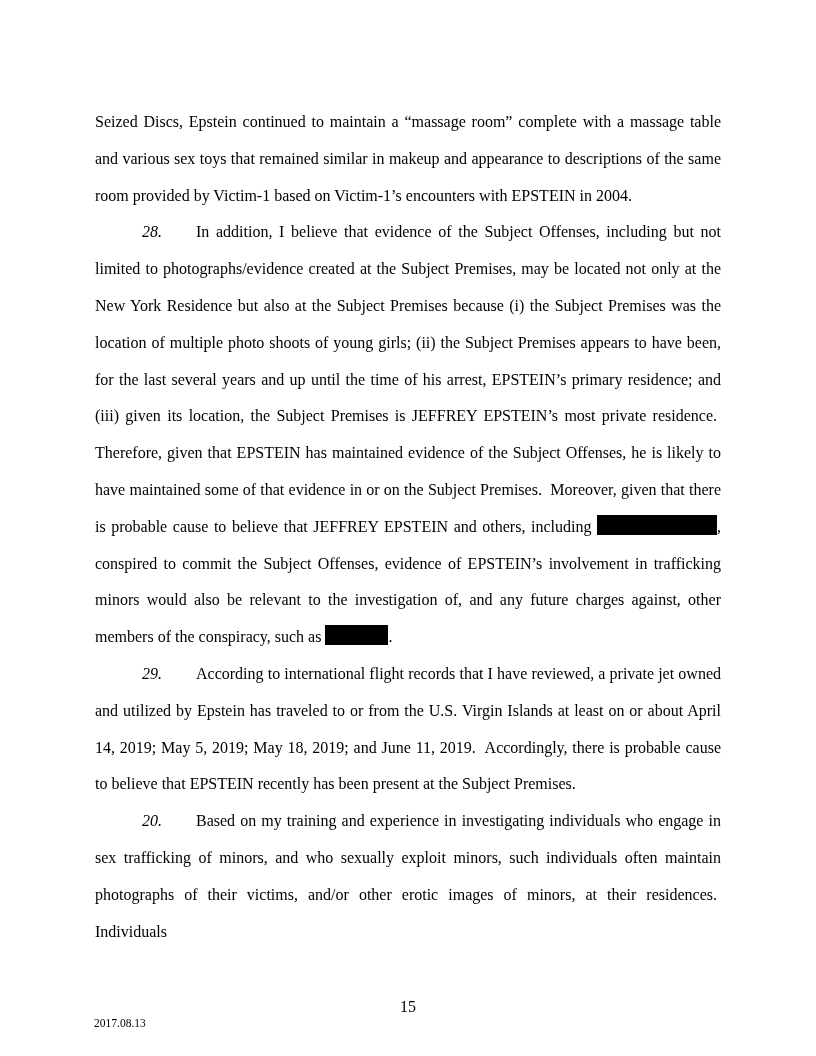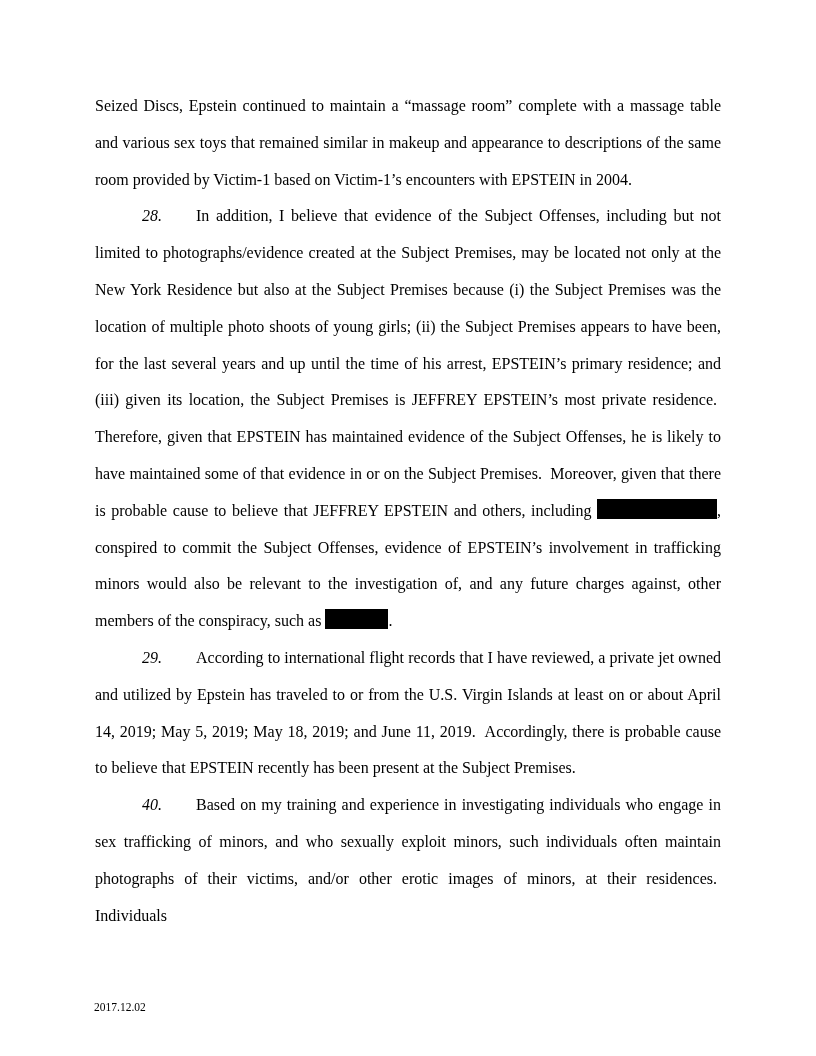--- a/index.html
+++ b/index.html
@@ -9,20 +9,21 @@
     background: #ffffff;
     color: #000000;
     font-family: "Liberation Serif", "DejaVu Serif", serif;
     position: relative;
     overflow: hidden;
   }
   .page {
     position: absolute;
     inset: 0;
     background: #ffffff;
+    margin-top: 16px;
   }
   .body-text {
     position: absolute;
     left: 95px;
     top: 88px;
     width: 626px;
     font-size: 16px;
     line-height: 36.8px;
   }
   p.para {
@@ -67,18 +68,19 @@
 
 <div class="page">
   <main class="body-text">
 
     <p class="para continuation"><span>Seized Discs, Epstein continued to maintain a “massage room” complete with a massage table and various sex toys that remained similar in makeup and appearance to descriptions of the same room provided by Victim-1 based on Victim-1’s encounters with EPSTEIN in 2004.</span></p>
 
     <p class="para"><span class="pnum">28.</span><span>In addition, I believe that evidence of the Subject Offenses, including but not limited to photographs/evidence created at the Subject Premises, may be located not only at the New York Residence but also at the Subject Premises because (i) the Subject Premises was the location of multiple photo shoots of young girls; (ii) the Subject Premises appears to have been, for the last several years and up until the time of his arrest, EPSTEIN’s primary residence; and (iii) given its location, the Subject Premises is JEFFREY EPSTEIN’s most private residence.&nbsp; Therefore, given that EPSTEIN has maintained evidence of the Subject Offenses, he is likely to have maintained some of that evidence in or on the Subject Premises.&nbsp; Moreover, given that there is probable cause to believe that JEFFREY EPSTEIN and others, including </span><span class="redaction redaction-long"></span><span>, conspired to commit the Subject Offenses, evidence of EPSTEIN’s involvement in trafficking minors would also be relevant to the investigation of, and any future charges against, other members of the conspiracy, such as </span><span class="redaction redaction-short"></span><span>.</span></p>
 
     <p class="para"><span class="pnum">29.</span><span>According to international flight records that I have reviewed, a private jet owned and utilized by Epstein has traveled to or from the U.S. Virgin Islands at least on or about April 14, 2019; May 5, 2019; May 18, 2019; and June 11, 2019.&nbsp; Accordingly, there is probable cause to believe that EPSTEIN recently has been present at the Subject Premises.</span></p>
 
-    <p class="para"><span class="pnum">40.</span><span>Based on my training and experience in investigating individuals who engage in sex trafficking of minors, and who sexually exploit minors, such individuals often maintain photographs of their victims, and/or other erotic images of minors, at their residences.&nbsp; Individuals</span></p>
+    <p class="para"><span class="pnum">20.</span><span>Based on my training and experience in investigating individuals who engage in sex trafficking of minors, and who sexually exploit minors, such individuals often maintain photographs of their victims, and/or other erotic images of minors, at their residences.&nbsp; Individuals</span></p>
 
   </main>
 
-  <div class="stamp">2017.12.02</div>
+  <div class="page-number">15</div>
+  <div class="stamp">2017.08.13</div>
 </div>
 
 </body></html>

